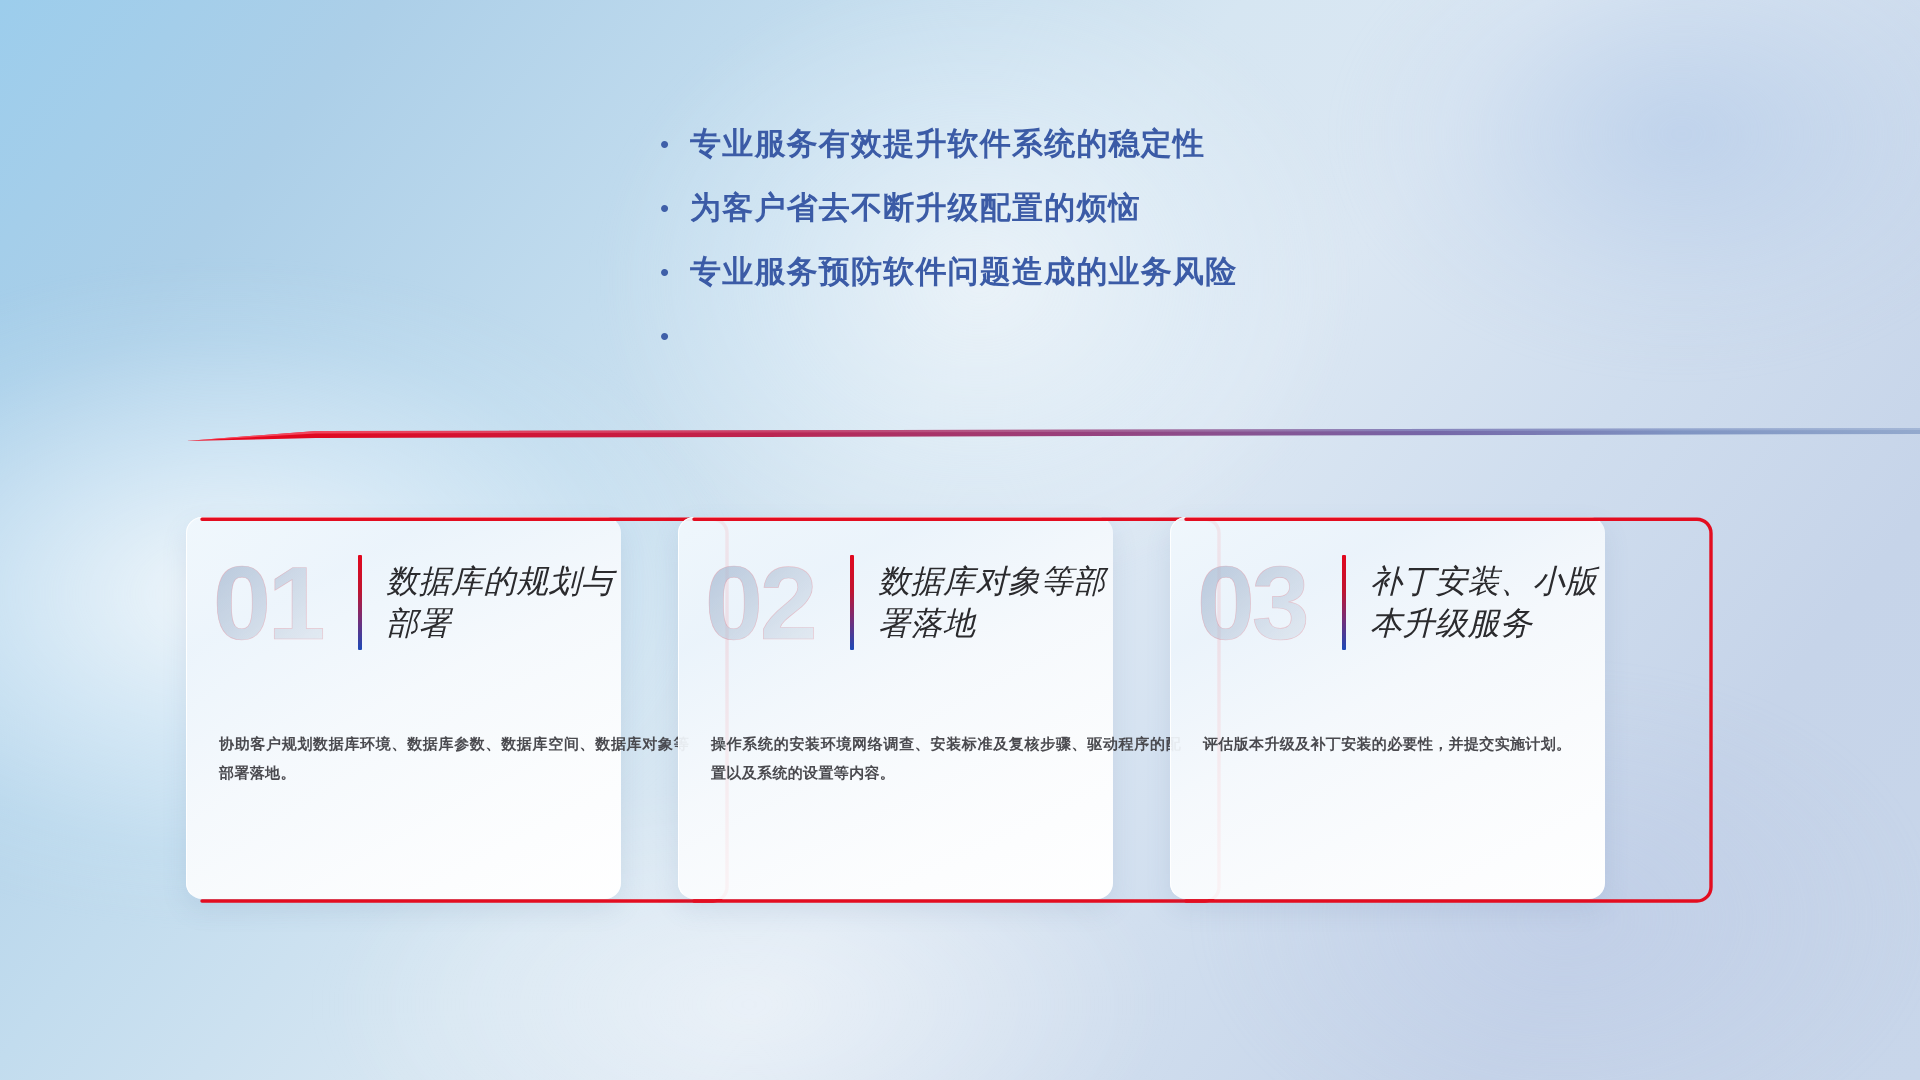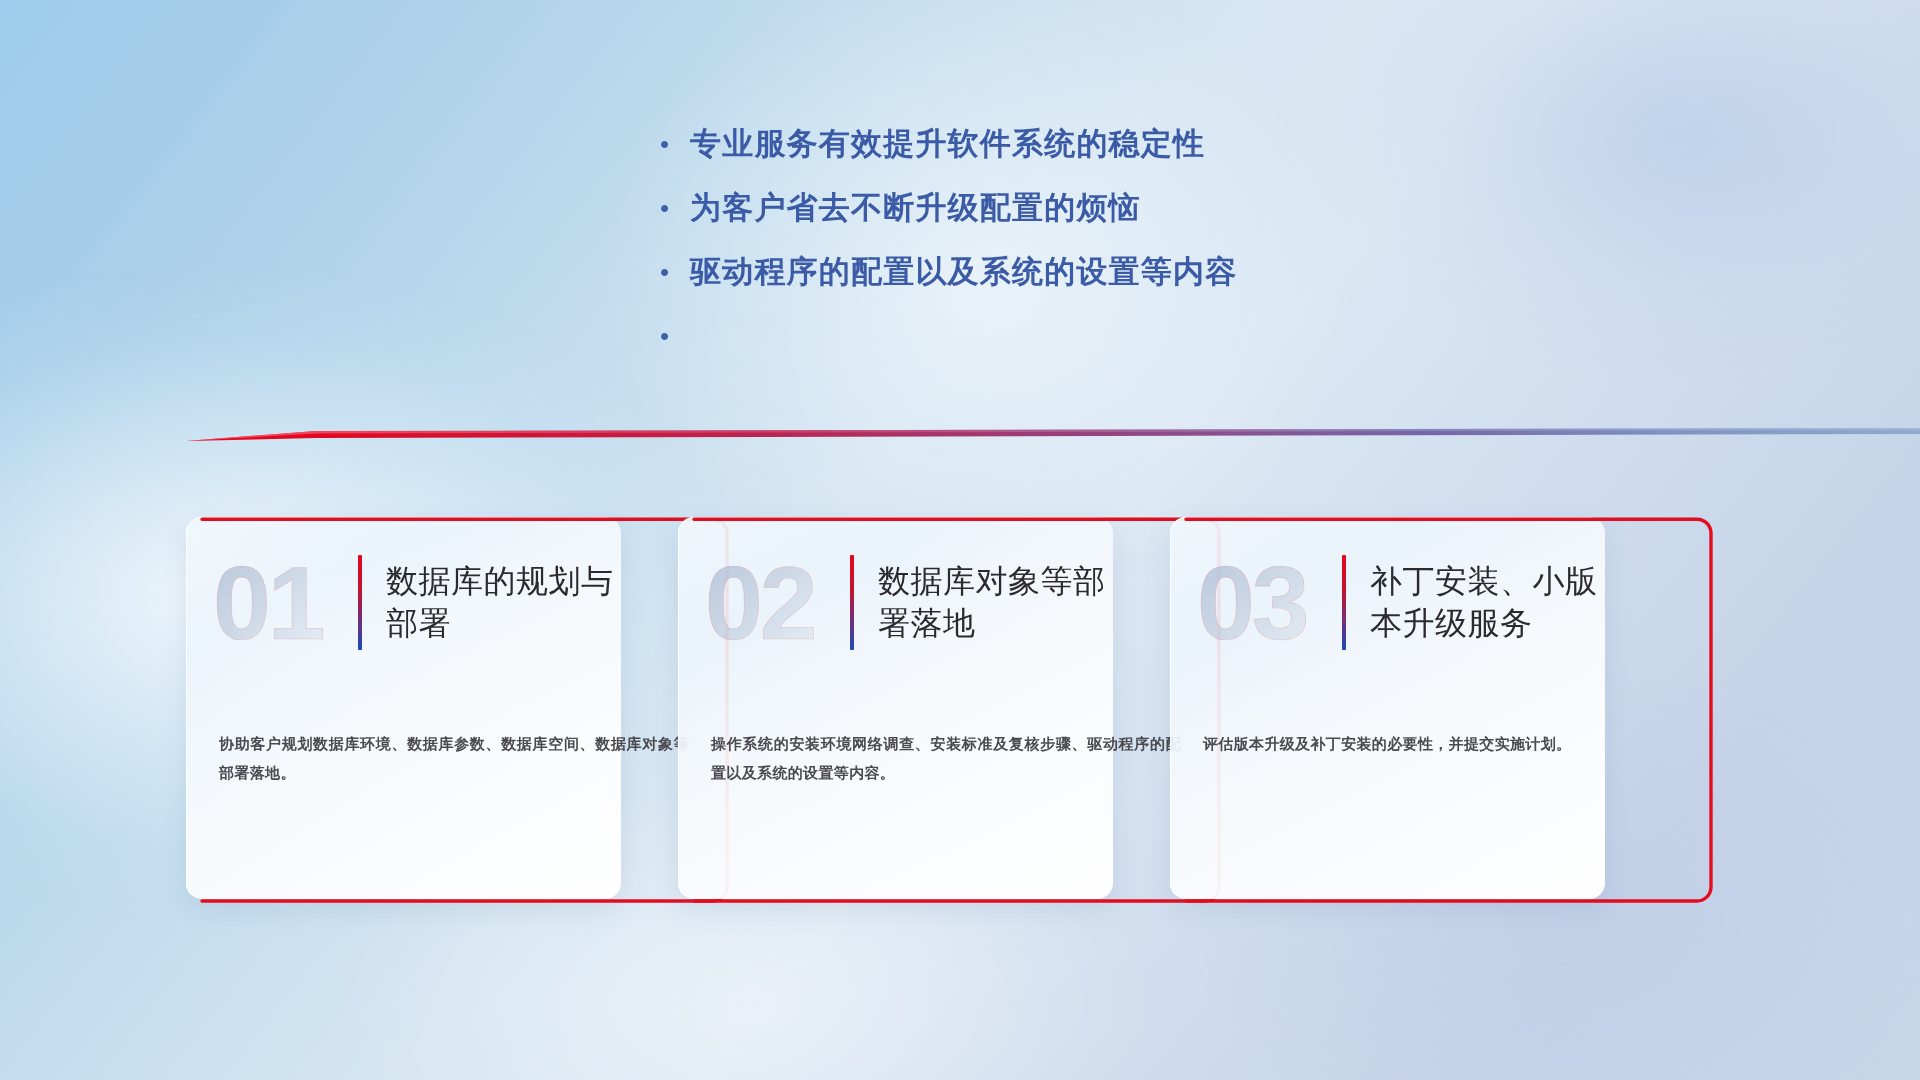--- a/index.html
+++ b/index.html
@@ -159,20 +159,21 @@
     border-radius:1px;
   }
   .card-title{
     margin-left:24px;
     font-size:32px;
     line-height:1.32;
     color:#2b2b2e;
     font-weight:400;
     letter-spacing:.5px;
     max-width:258px;
+    font-style:italic;
   }
   .card-body{
     position:absolute;
     left:33px; top:212px;
     width:470px;
     font-size:15px;
     line-height:1.95;
     color:#4a4a4f;
     letter-spacing:.35px;
     text-align:justify;
@@ -198,21 +199,21 @@
       <span class="bullet-text">专业服务有效提升软件系统的稳定性</span>
     </div>
 
     <div class="bullet-row">
       <span class="bullet-dot">•</span>
       <span class="bullet-text">为客户省去不断升级配置的烦恼</span>
     </div>
 
     <div class="bullet-row">
       <span class="bullet-dot">•</span>
-      <span class="bullet-text">驱动程序的配置以及系统的设置等内容</span>
+      <span class="bullet-text">专业服务预防软件问题造成的业务风险</span>
     </div>
 
     <div class="bullet-row">
       <span class="bullet-dot">•</span>
     </div>
 
   </div>
 
   <div class="divider">
     <svg width="1734" height="34" viewBox="0 0 1734 34">

